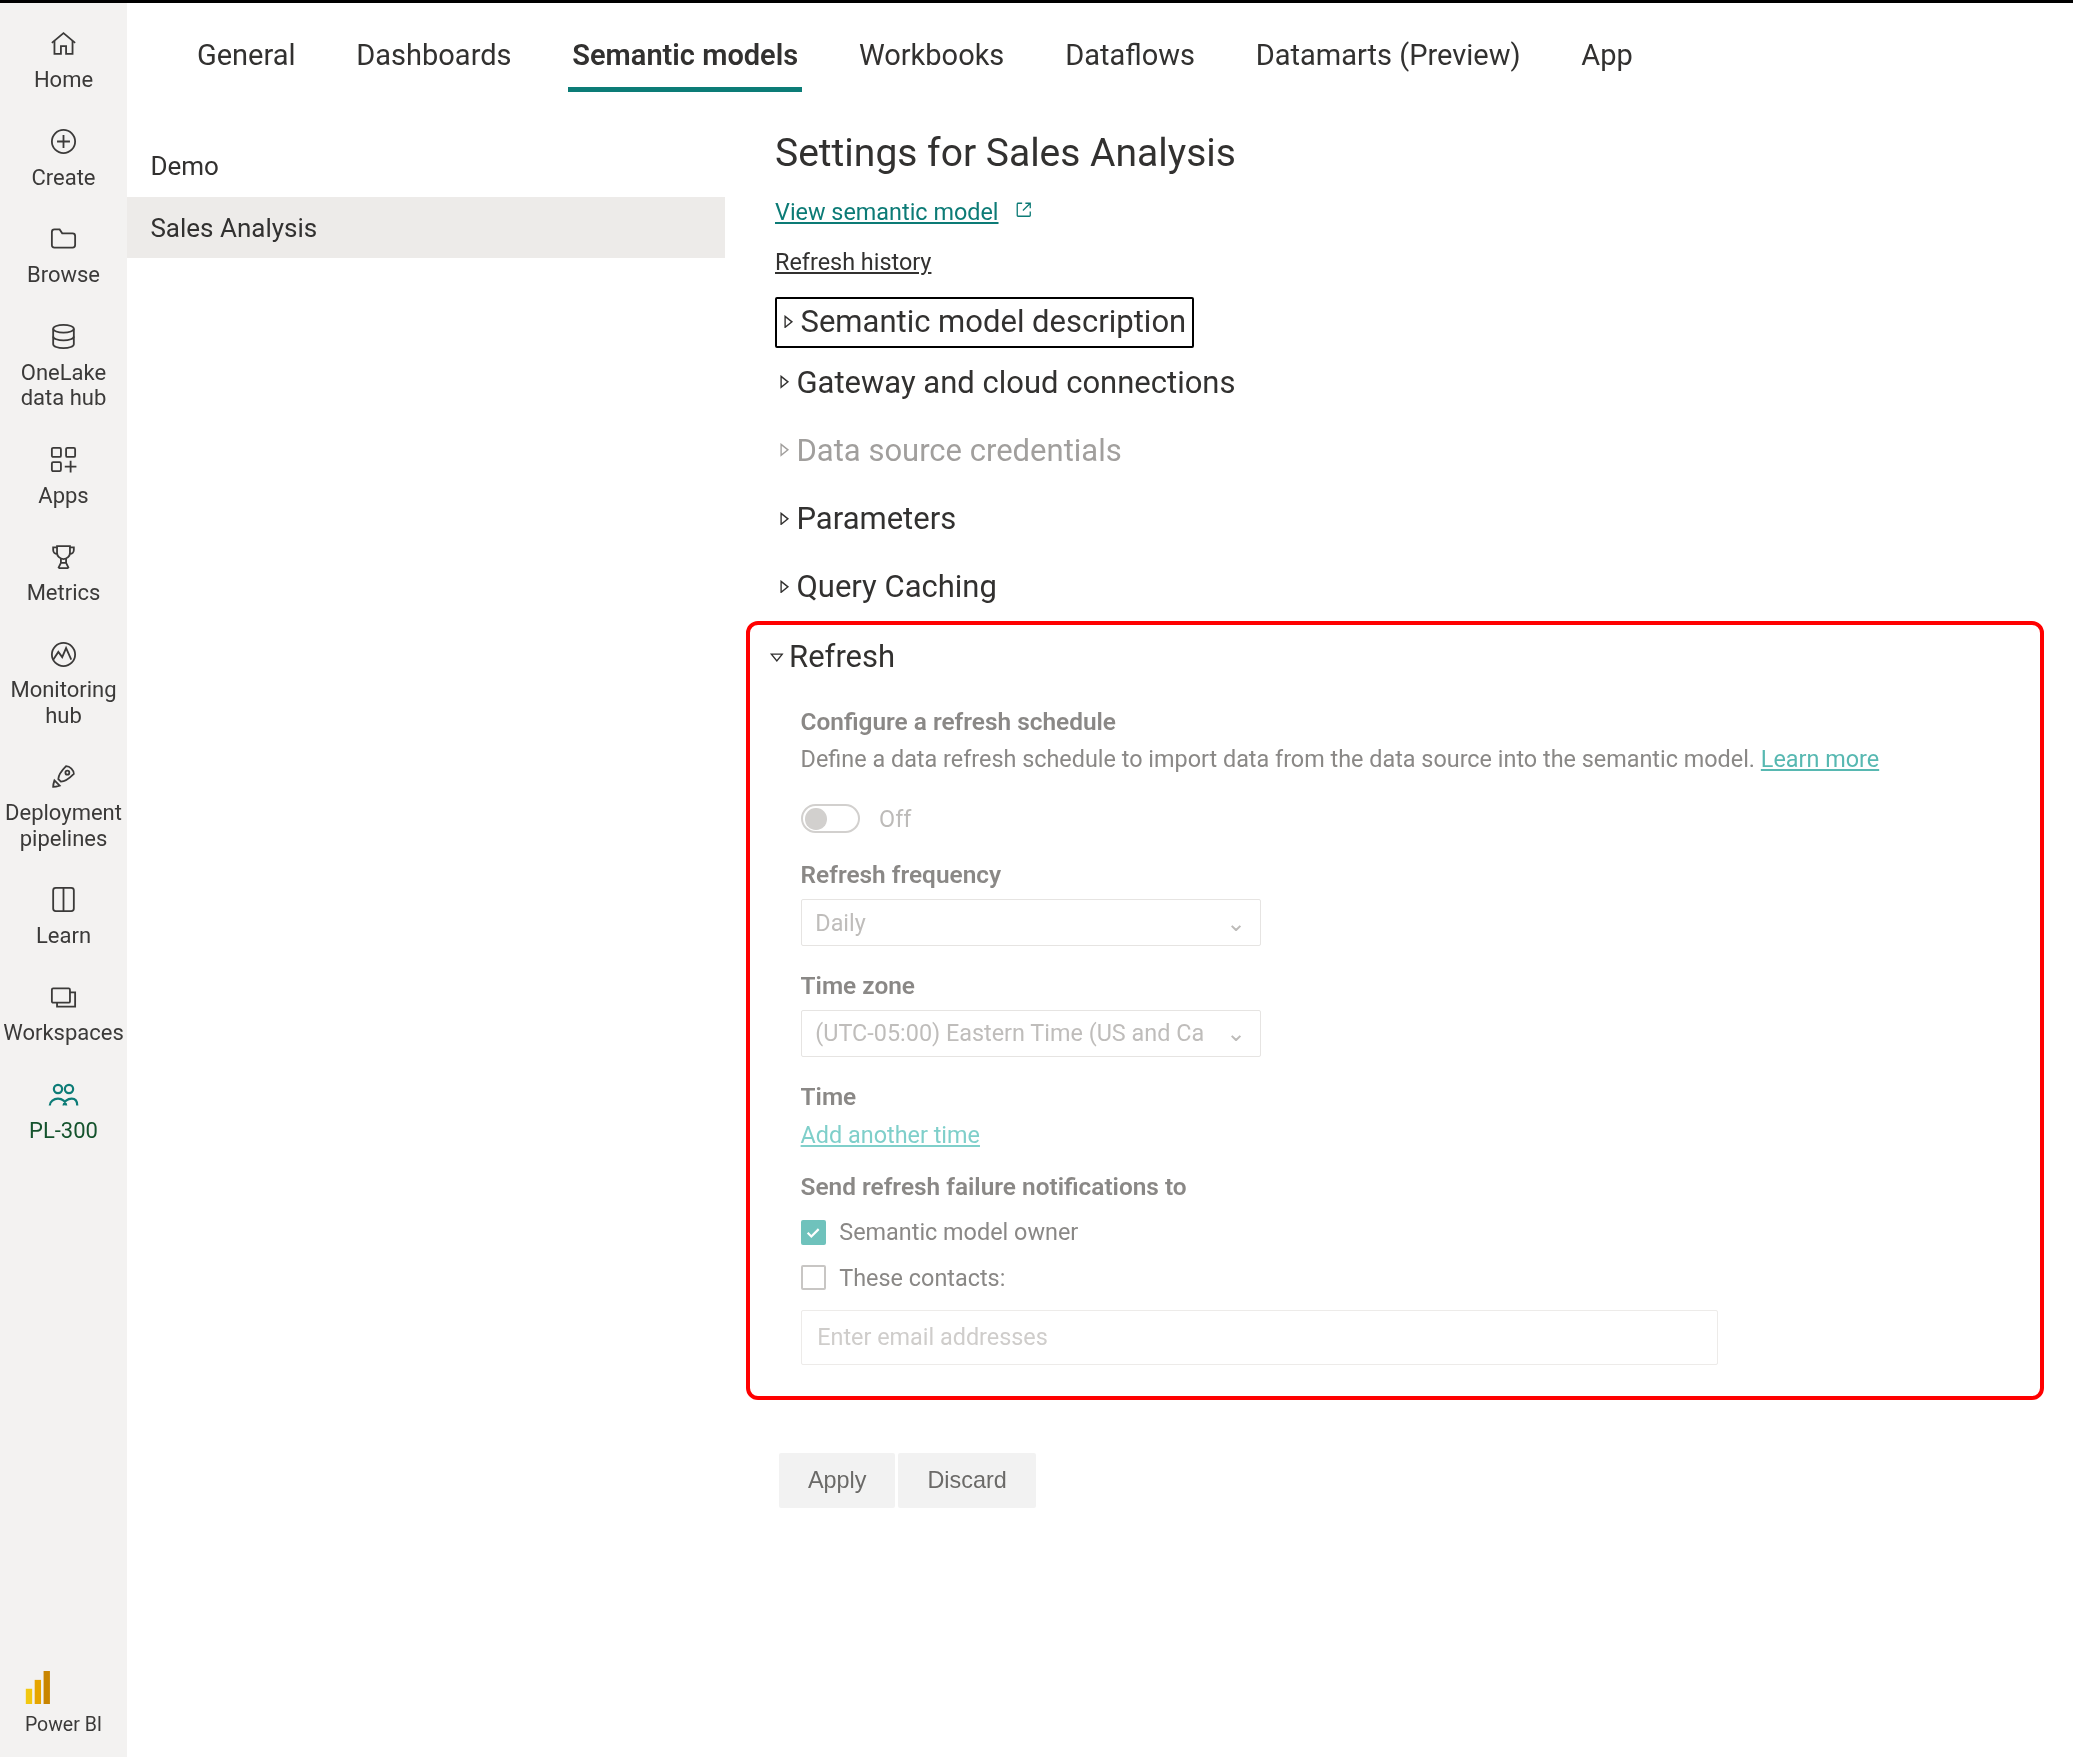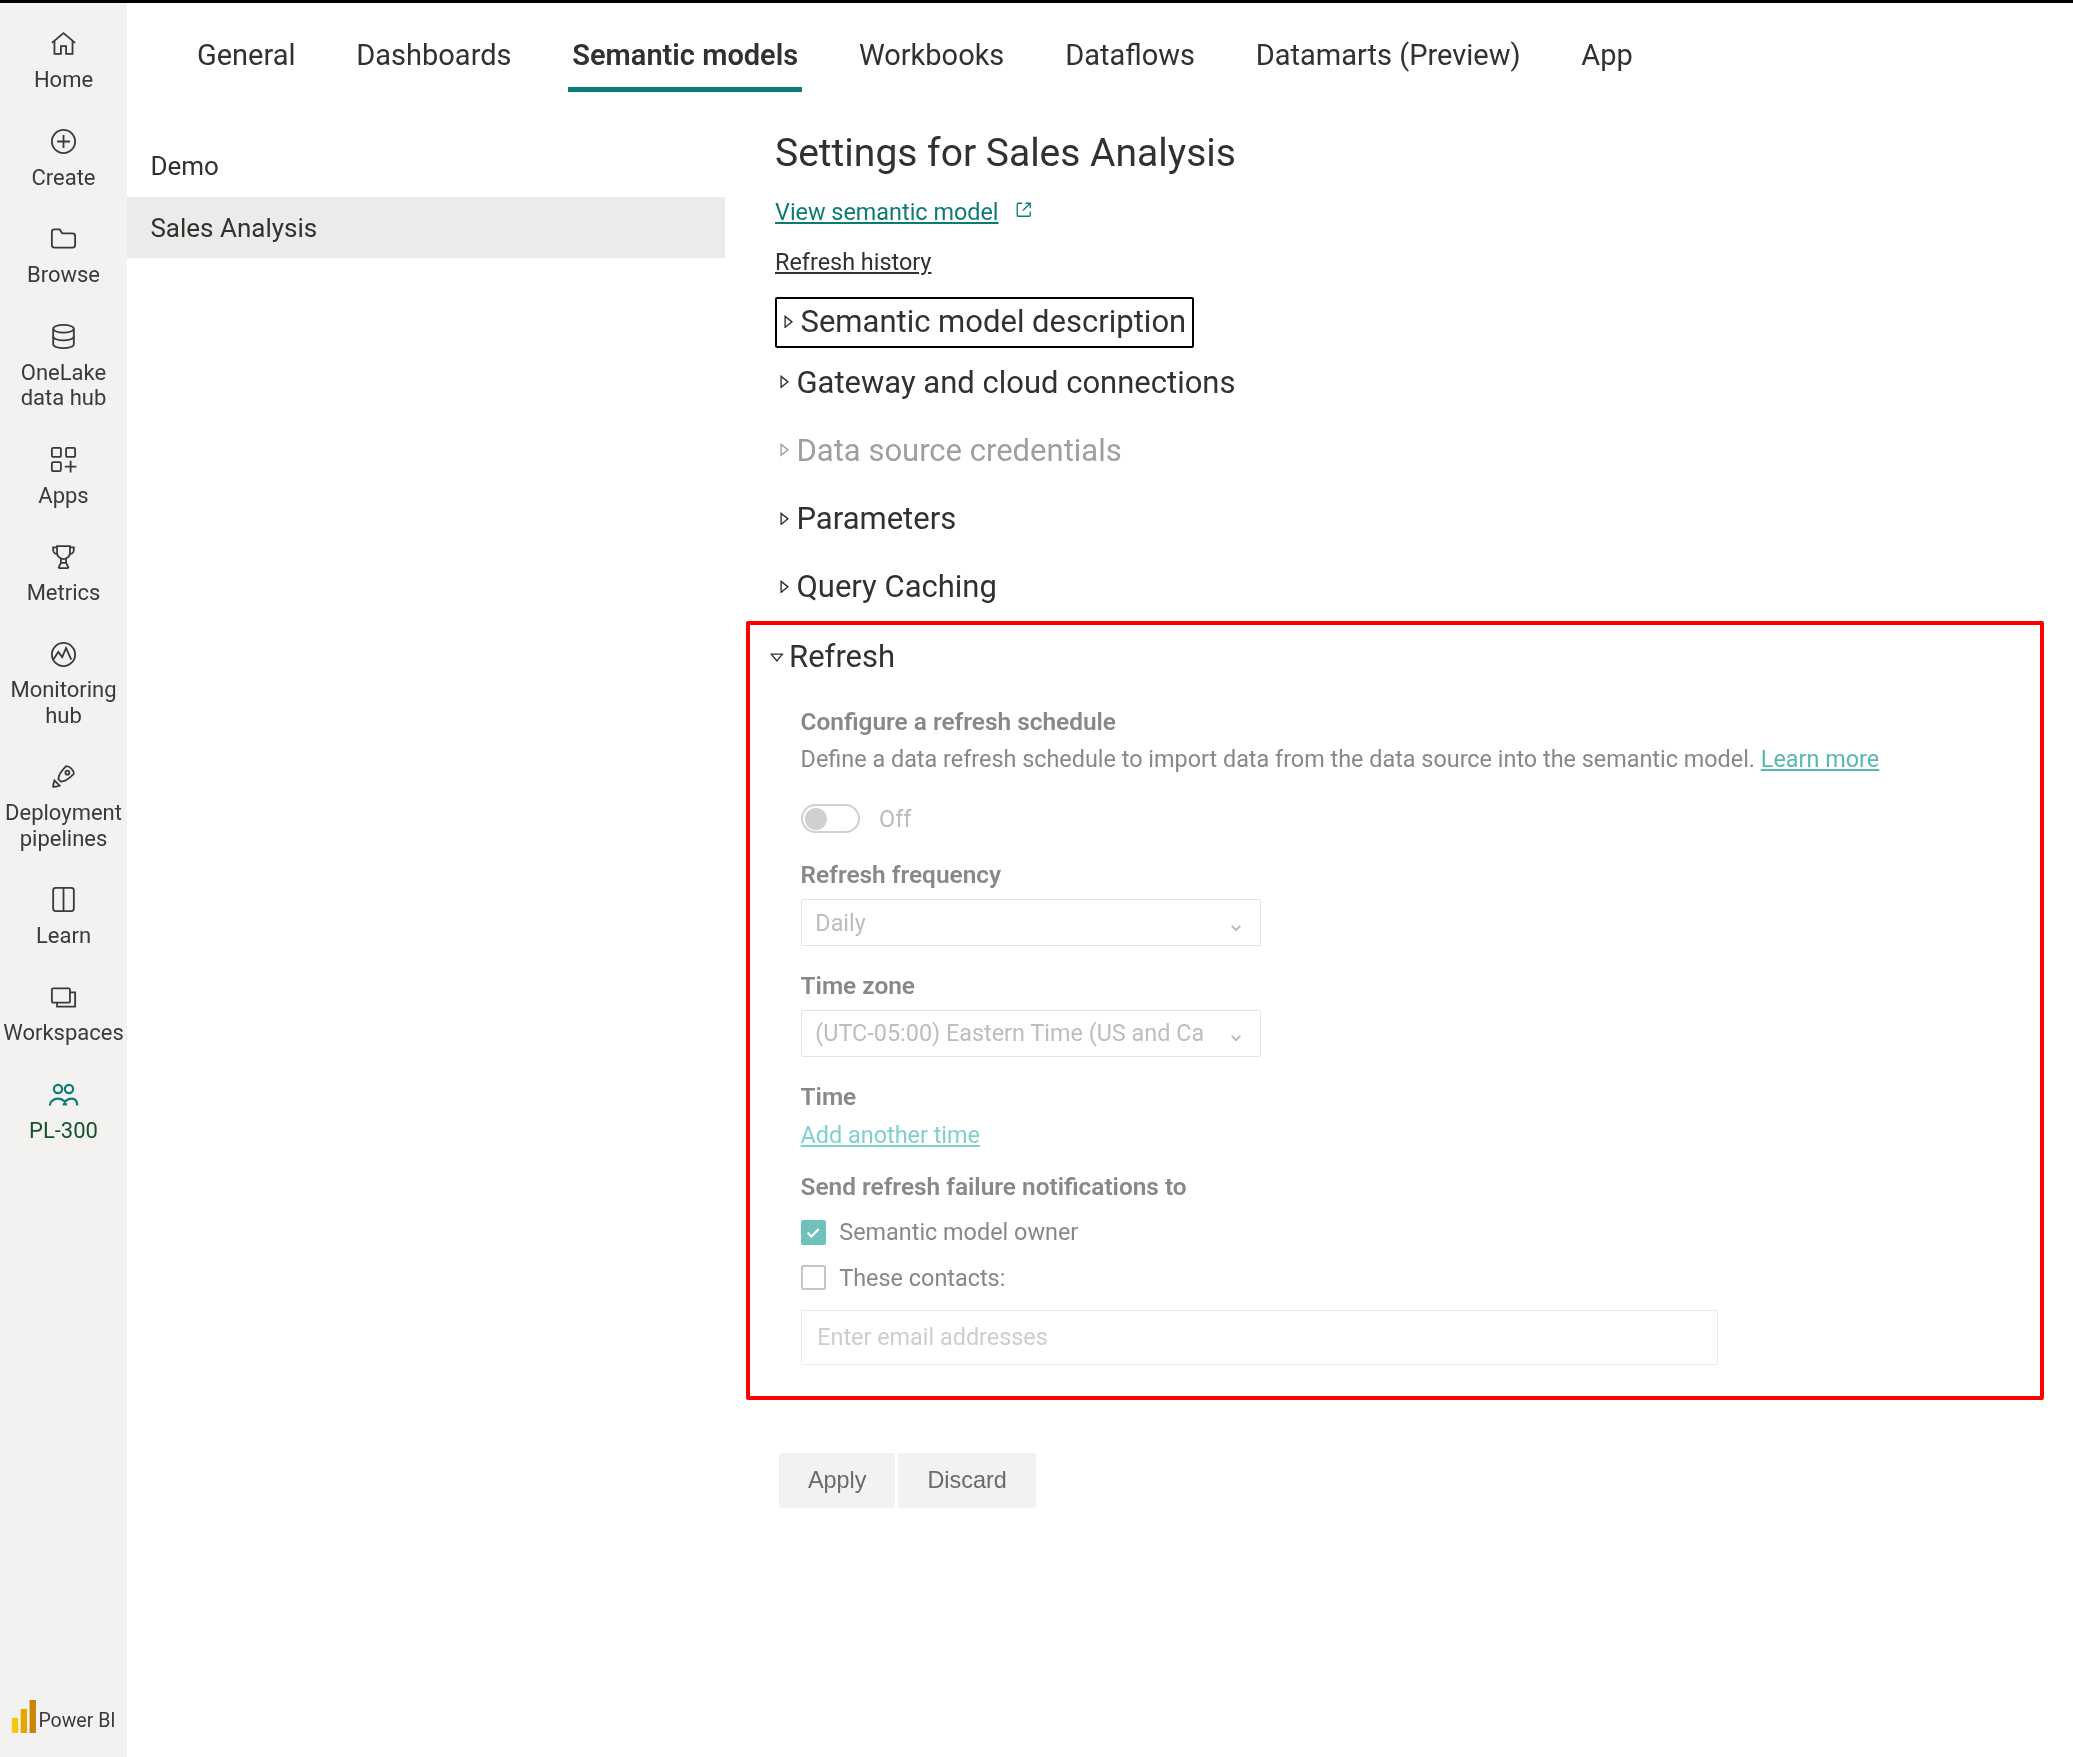--- a/index.html
+++ b/index.html
@@ -33,21 +33,21 @@
   .rail-item{
     display:flex;flex-direction:column;align-items:center;justify-content:center;
     width:100%;padding:13.7px 3.9px 17.6px;color:var(--fg);cursor:pointer;
     text-align:center;line-height:1.15;
   }
   .rail-item .ico{width:35px;height:35px;display:flex;align-items:center;justify-content:center;}
   .rail-item .lbl{margin-top:5.9px;font-size:22px;color:#3b3a39;}
   .rail-item.teal .ico svg{stroke:var(--teal2);}
   .rail-item.teal .lbl{color:#14532d;}
   .rail-spacer{flex:1;}
-  .rail-brand{display:flex;flex-direction:row;align-items:center;padding:17.6px 3.9px 21.5px;}
+  .rail-brand{display:flex;flex-direction:column;align-items:flex-start;padding:17.6px 3.9px 21.5px;}
   .rail-brand .lbl{font-size:19.5px;color:#3b3a39;margin-top:5.9px;}
   
   .main{flex:1;display:flex;flex-direction:column;min-width:0;}
   .tabs{
     display:flex;align-items:flex-end;gap:53px;padding:21.5px 0 0 66px;border-bottom:1px solid transparent;
   }
   .tab{
     font-size:29px;color:var(--fg);padding:13.7px 3.9px 17.6px;cursor:pointer;position:relative;
   }
   .tab.active{font-weight:600;}
@@ -94,21 +94,21 @@
   .chk.checked svg{display:block;}
   .chk svg{display:none;}
   .check-label{color:#8a8886;font-size:23.4px;}
   .contacts-input{
     width:917px;height:55px;border:1px solid #edebe9;border-radius:2px;padding:0 15.6px;display:flex;align-items:center;color:#cfcdcb;font-size:23.4px;margin-top:9.8px;
   }
   .highlight{border:4.9px solid #d83b01;border-color:#d21f06;border-radius:2px;padding:7.8px 31px 21.5px 17.6px;margin-left:-29px;margin-right:-9.8px;margin-bottom:9.8px;}
   .highlight{border-color:#e81123;}
   .highlight{border-color:#d40f0f;}
   .highlight{border-color:#e00b0b;}
-  .highlight{border-color:#de1010;}
+  .highlight{border-color:#de1010;border-radius:12px;}
   .highlight{border-color:#d8100c;}
   .highlight{border-color:red;}
   .actions{display:flex;gap:3px;margin-top:53px;margin-left:3.9px;}
   .btn{height:55px;padding:0 29px;border:none;background:var(--btn-bg);color:#6b6a68;font-size:23.4px;border-radius:2px;cursor:default;}
 </style>
 </head>
 <body>
 
 <div class="app">
 

